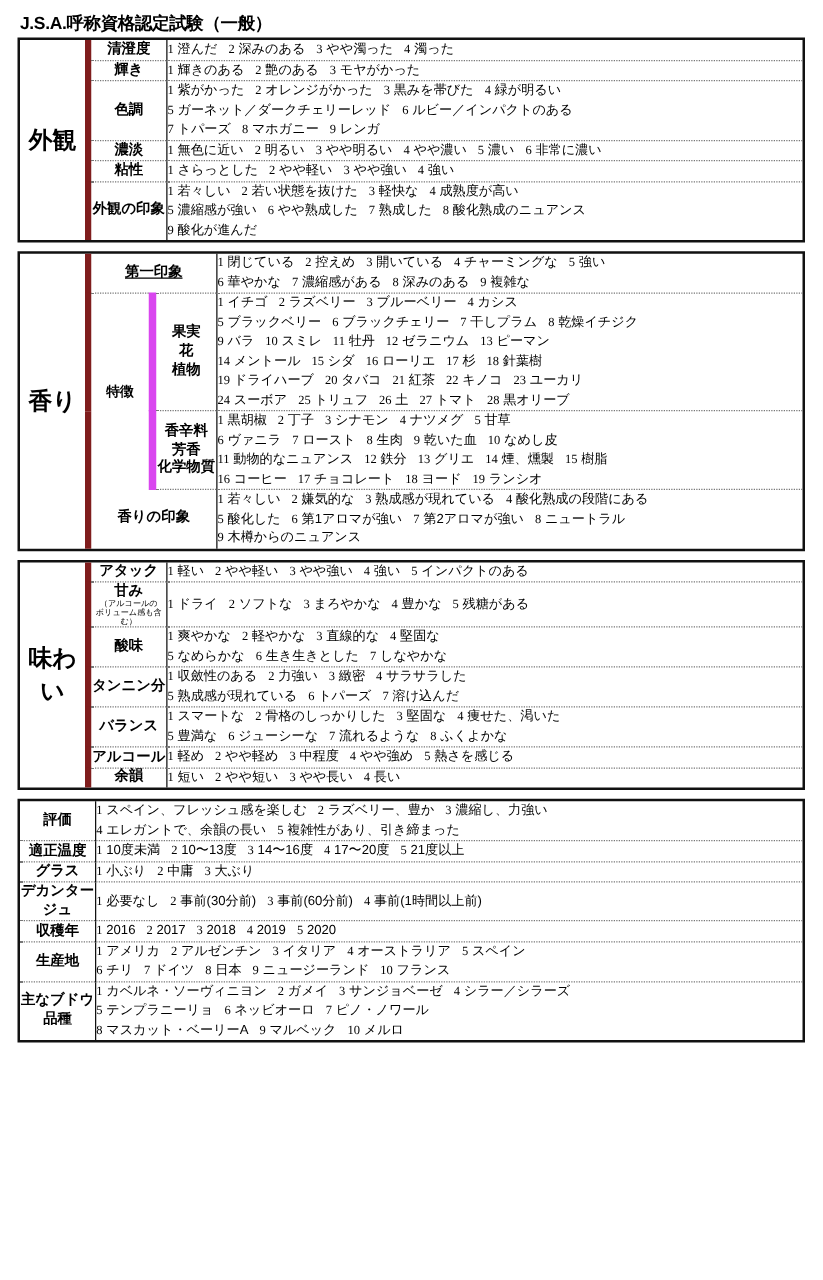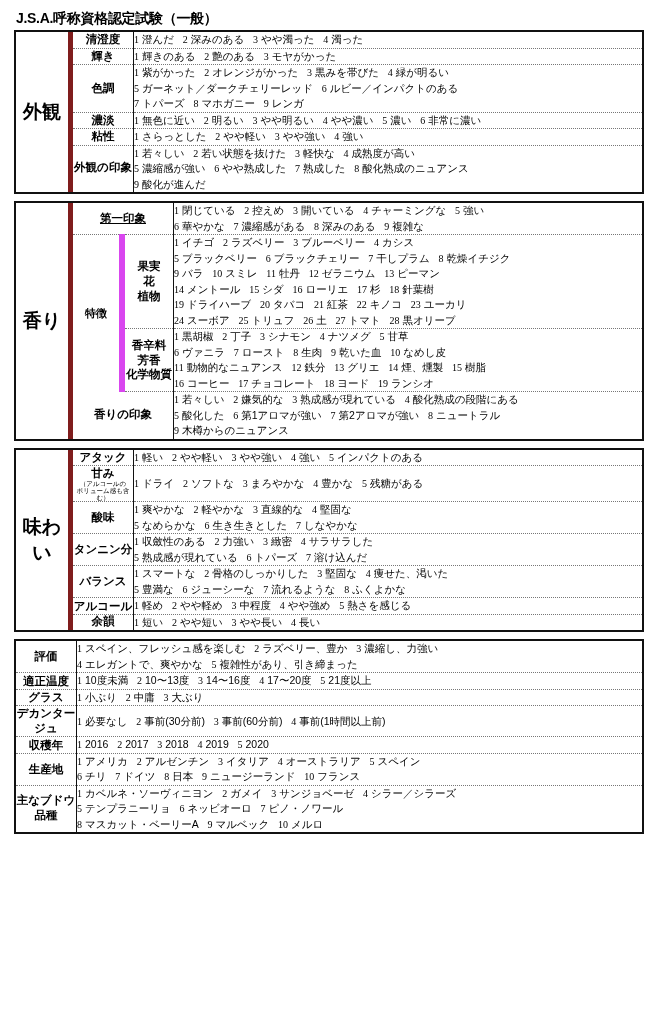--- a/index.html
+++ b/index.html
@@ -343,21 +343,21 @@
     <table class="grid">
       <tbody>
           <tr>
             <td class="sub">
               <div class="subgrp">
                 <div>評価</div>
               </div>
             </td>
             <td class="opts">
               <span class="rowline"><span class="opt"><span class="num">1</span><span class="txt">スペイン、フレッシュ感を楽しむ</span></span><span>&nbsp;&nbsp;&nbsp;</span><span class="opt"><span class="num">2</span><span class="txt">ラズベリー、豊か</span></span><span>&nbsp;&nbsp;&nbsp;</span><span class="opt"><span class="num">3</span><span class="txt">濃縮し、力強い</span></span></span>
-              <span class="rowline"><span class="opt"><span class="num">4</span><span class="txt">エレガントで、爽やかな</span></span><span>&nbsp;&nbsp;&nbsp;</span><span class="opt"><span class="num">5</span><span class="txt">複雑性があり、引き締まった</span></span></span>
+              <span class="rowline"><span class="opt"><span class="num">4</span><span class="txt">エレガントで、余韻の長い</span></span><span>&nbsp;&nbsp;&nbsp;</span><span class="opt"><span class="num">5</span><span class="txt">複雑性があり、引き締まった</span></span></span>
             </td>
           </tr>
           <tr>
             <td class="sub">
               <div class="subgrp">
                 <div>適正温度</div>
               </div>
             </td>
             <td class="opts">
               <span class="rowline"><span class="opt"><span class="num">1</span><span class="txt">10度未満</span></span><span>&nbsp;&nbsp;&nbsp;</span><span class="opt"><span class="num">2</span><span class="txt">10〜13度</span></span><span>&nbsp;&nbsp;&nbsp;</span><span class="opt"><span class="num">3</span><span class="txt">14〜16度</span></span><span>&nbsp;&nbsp;&nbsp;</span><span class="opt"><span class="num">4</span><span class="txt">17〜20度</span></span><span>&nbsp;&nbsp;&nbsp;</span><span class="opt"><span class="num">5</span><span class="txt">21度以上</span></span></span>

